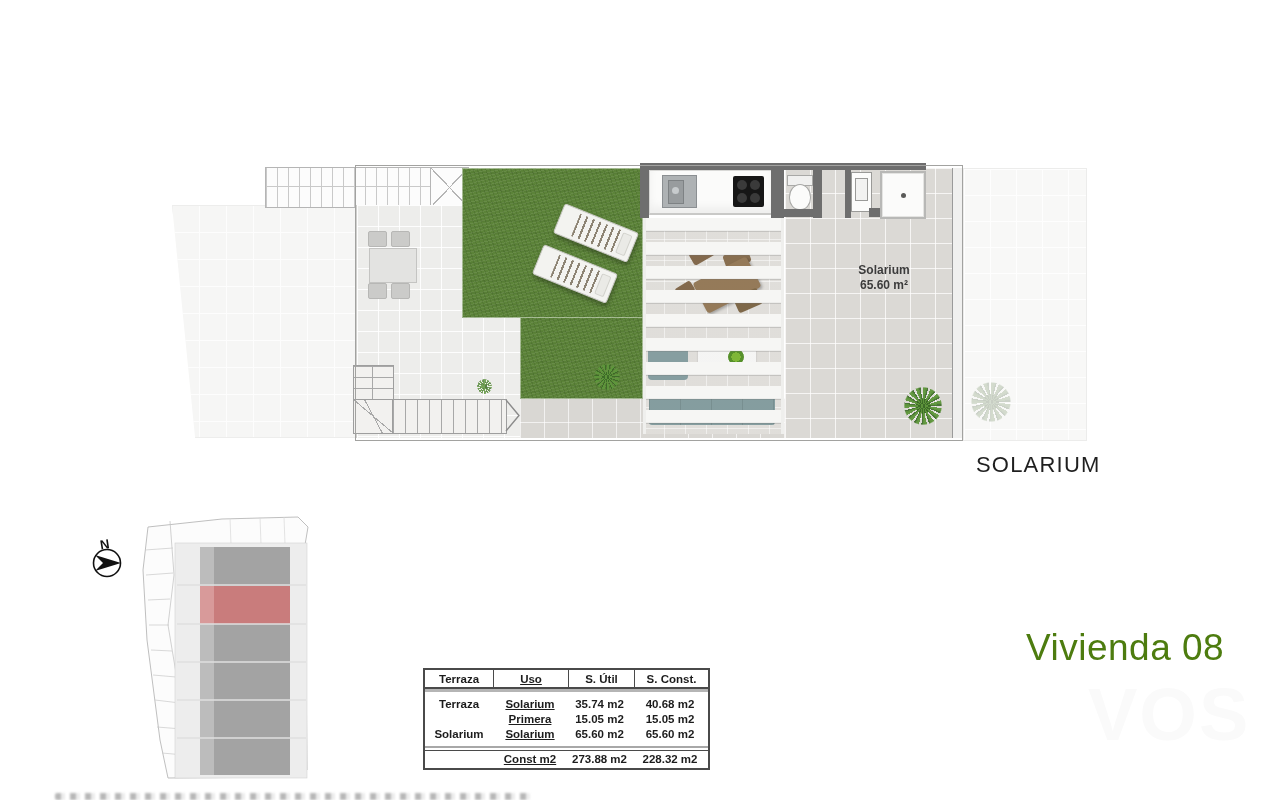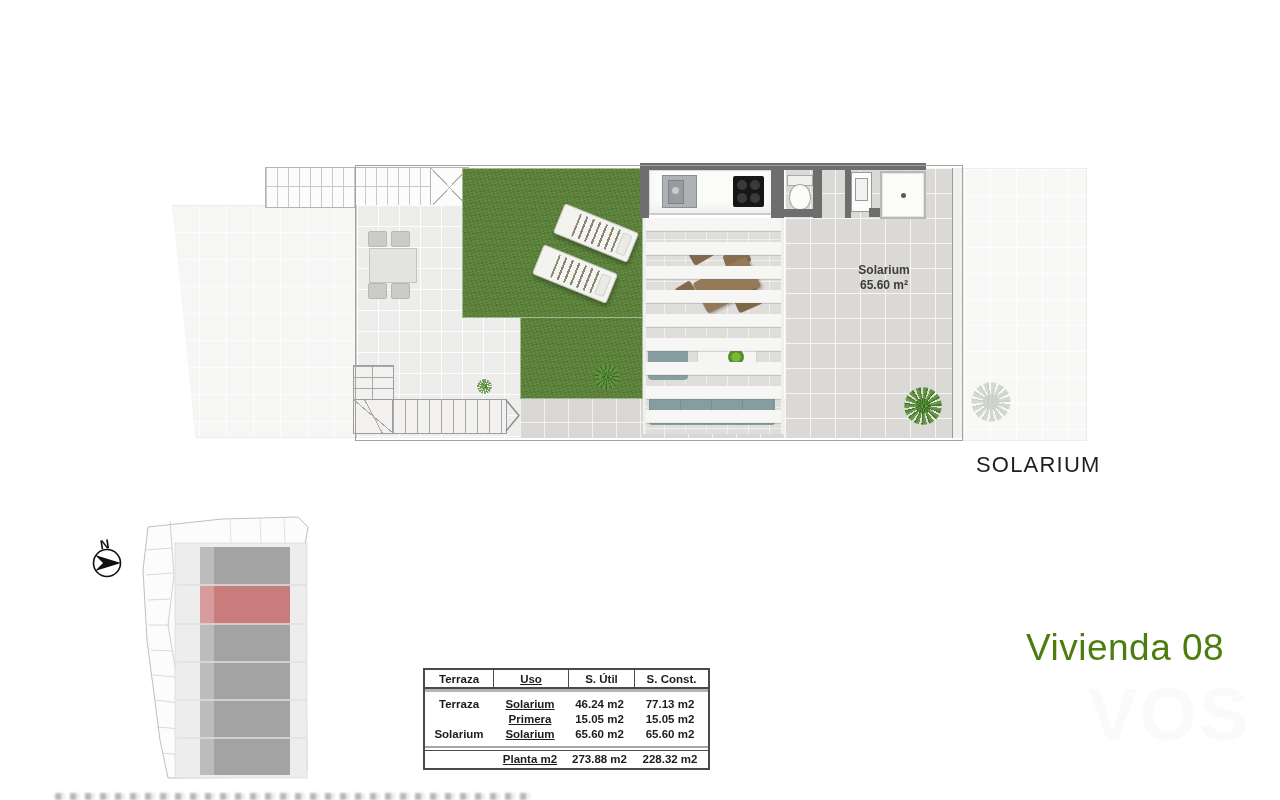--- a/index.html
+++ b/index.html
@@ -326,42 +326,42 @@
       <div class="cell col3">S. Útil</div>
       <div class="cell col4">S. Const.</div>
     </div>
     <div class="sep-dark"></div>
       <div class="sep-gray"></div>
       <div class="sep-gap"></div>
     <div class="surf-body">
       <div class="surf-row">
         <div class="cell col1">Terraza</div>
         <div class="cell col2">Solarium</div>
-        <div class="cell col3">46.24 m2</div>
-        <div class="cell col4">77.13 m2</div>
+        <div class="cell col3">35.74 m2</div>
+        <div class="cell col4">40.68 m2</div>
       </div>
       <div class="surf-row">
         <div class="cell col1"></div>
         <div class="cell col2">Primera</div>
         <div class="cell col3">15.05 m2</div>
         <div class="cell col4">15.05 m2</div>
       </div>
       <div class="surf-row">
         <div class="cell col1">Solarium</div>
         <div class="cell col2">Solarium</div>
         <div class="cell col3">65.60 m2</div>
         <div class="cell col4">65.60 m2</div>
       </div>
     </div>
     <div class="sep-gray2"></div>
       <div class="sep-white"></div>
       <div class="sep-dark2"></div>
     <div class="surf-row surf-total">
       <div class="cell col1"></div>
-      <div class="cell col2">Planta m2</div>
+      <div class="cell col2">Const m2</div>
       <div class="cell col3">273.88 m2</div>
       <div class="cell col4">228.32 m2</div>
     </div>
   </div>
 
   <div class="abs watermark">VOS</div>
   <div class="abs vivienda-title">Vivienda 08</div>
   <div class="abs cutoff-text"></div>
 
 </div>

